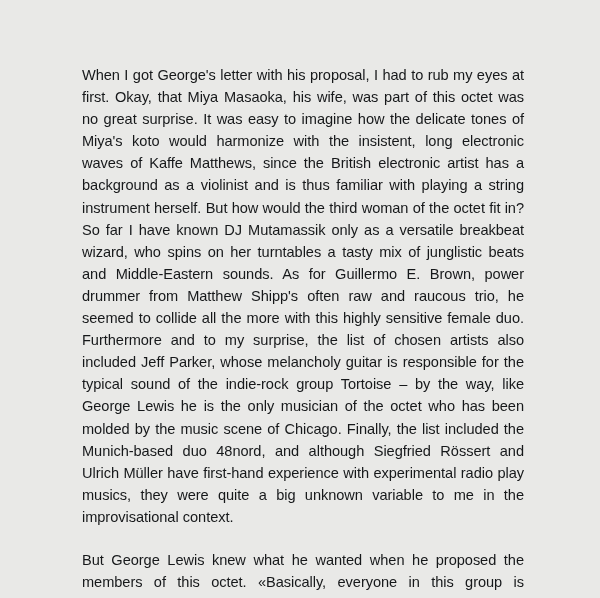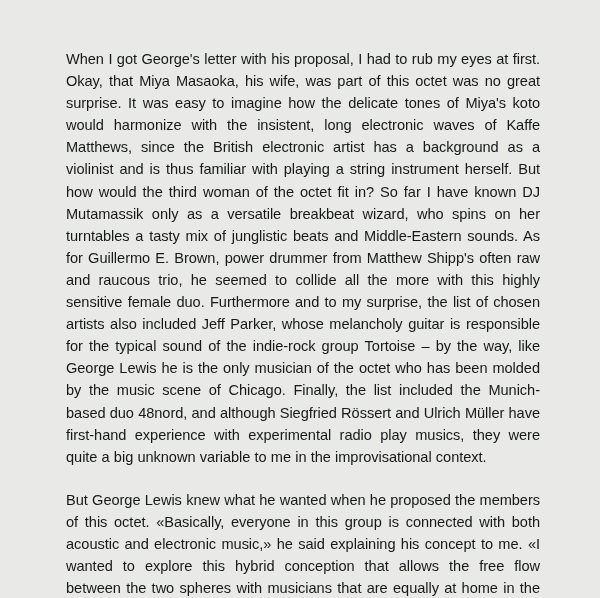--- a/index.html
+++ b/index.html
@@ -24,21 +24,21 @@
     color: #16181a;
     font-size: 14.6px;
     line-height: 22.1px;
     text-align: justify;
     text-justify: inter-word;
     hyphens: manual;
     letter-spacing: -0.05px;
     word-spacing: 0.2px;
   }
   .para {
-    margin: 0;
+    margin: 16px;
   }
   .para + .para {
     margin-top: 21px;
   }
 </style>
 </head>
 <body>
 
 <div class="page">
   <div class="body-text">

